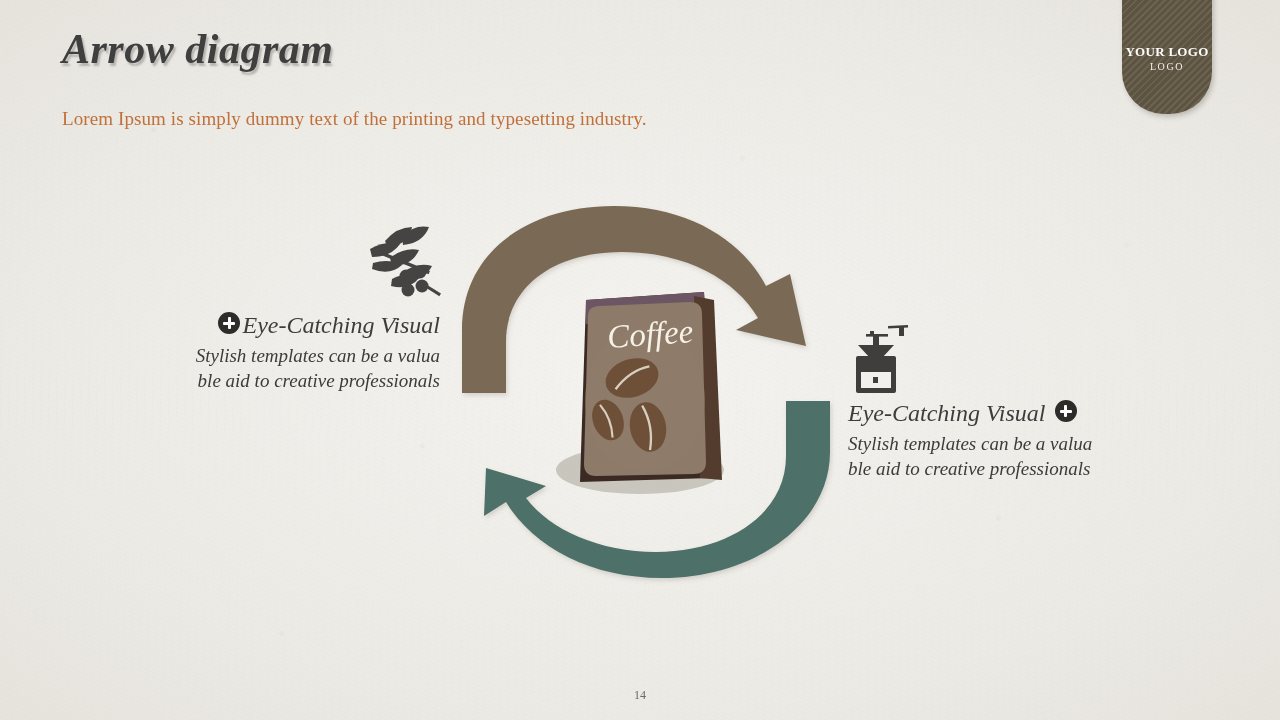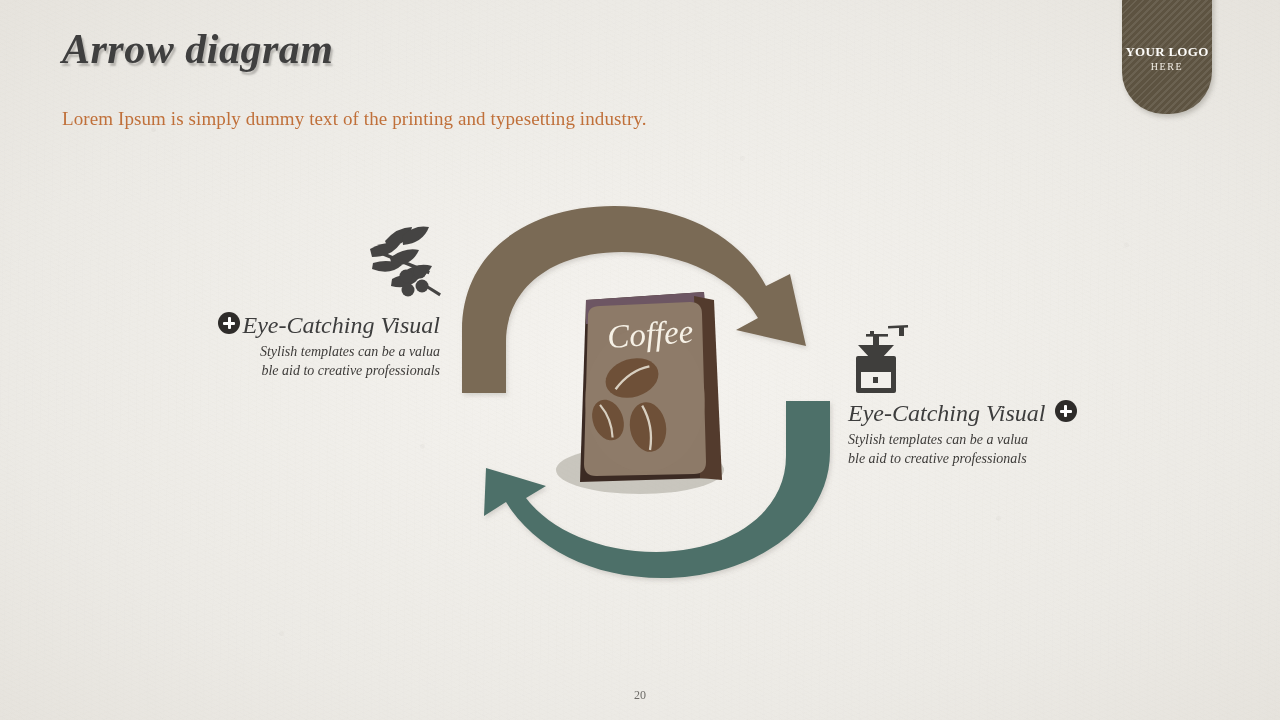--- a/index.html
+++ b/index.html
@@ -140,21 +140,21 @@
     background: #ffffff;
     border-radius: 1px;
   }
   .plus-badge::before { left: 9.5px; top: 5px; width: 3px; height: 12px; }
   .plus-badge::after  { left: 5px; top: 9.5px; width: 12px; height: 3px; }
   .block-left .plus-badge { margin-right: 2px; }
   .block-right .plus-badge { margin-left: 9px; }
 
   .block-body {
     font-style: italic;
-    font-size: 14px;
+    font-size: 19px;
     color: #3d3b39;
     line-height: 1.32;
     margin-top: 5px;
     white-space: pre-line;
   }
 
   
   .page-number {
     position: absolute;
     left: 0;
@@ -169,21 +169,21 @@
 <body>
 
 <div class="slide">
   <div class="paper-noise"></div>
 
   <div class="title">Arrow diagram</div>
   <div class="subtitle">Lorem Ipsum is simply dummy text of the printing and typesetting industry.</div>
 
   <div class="logo-badge">
     <div class="logo-main">YOUR LOGO</div>
-    <div class="logo-sub">HERE</div>
+    <div class="logo-sub">LOGO</div>
   </div>
 
   <div class="stage">
 
     <svg class="arrows-svg" width="1280" height="720" viewBox="0 0 1280 720">
       <defs>
         <filter id="softshadow" x="-20%" y="-20%" width="160%" height="160%">
           <feDropShadow dx="1.5" dy="2.5" stdDeviation="2.2" flood-color="#6a665e" flood-opacity="0.22"></feDropShadow>
         </filter>
       </defs>
@@ -284,14 +284,14 @@
     <div class="block block-right">
       <div class="block-head">
         <span>Eye-Catching Visual</span>
         <span class="plus-badge"></span>
       </div>
       <div class="block-body">Stylish templates can be a valua
 ble aid to creative professionals</div>
     </div>
   </div>
 
-  <div class="page-number">20</div>
+  <div class="page-number">14</div>
 </div>
 
 </body></html>

